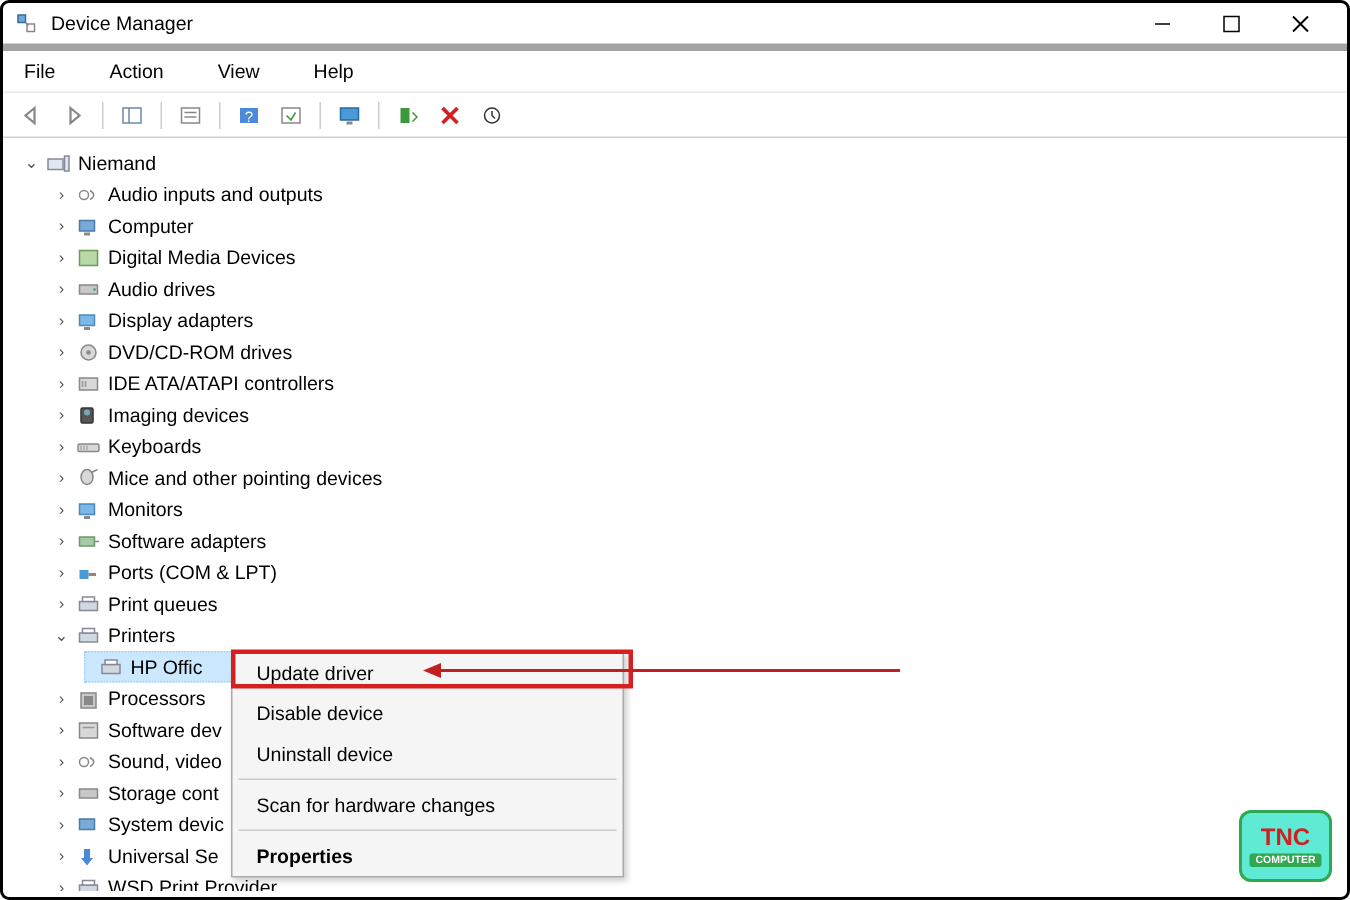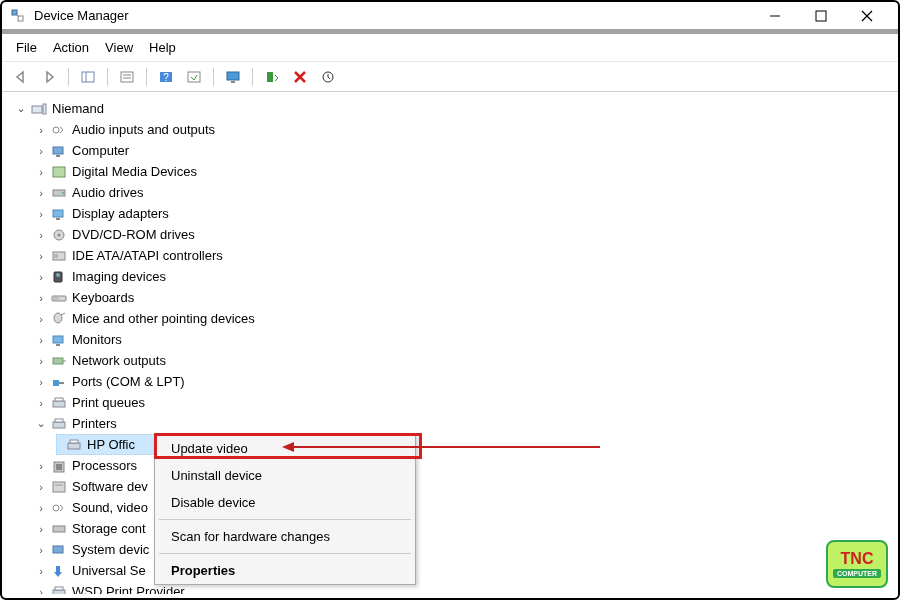--- a/index.html
+++ b/index.html
@@ -30,21 +30,21 @@
     }
     .titlebar .title { flex: 1; font-size: 13px; }
     .win-controls { display: flex; gap: 0; }
     .win-btn {
       width: 46px; height: 30px;
       display: flex; align-items: center; justify-content: center;
       font-size: 14px;
     }
     .menubar {
       display: flex;
-      gap: 8px;
+      gap: 28px;
       padding: 4px 10px;
       font-size: 13px;
       border-bottom: 1px solid #e8e8e8;
       text-align: center;
     }
     .menubar span { padding: 2px 4px; }
     .toolbar {
       display: flex;
       align-items: center;
       gap: 6px;
@@ -137,21 +137,21 @@
       bottom: 10px; right: 10px;
       width: 62px; height: 48px;
       border: 2px solid #2fa84f;
       border-radius: 8px;
       display: flex;
       flex-direction: column;
       align-items: center;
       justify-content: center;
       font-size: 9px;
       font-weight: bold;
-      background: #bef264;
+      background: #5eead4;
     }
     .logo-badge .brand {
       font-size: 16px;
       color: #d02020;
       font-weight: 900;
       line-height: 1;
     }
     .logo-badge .sub {
       background: #2fa84f;
       color: #fff;
@@ -395,21 +395,21 @@
         <span class="label">Monitors</span>
       </div>
       <div class="tree-row cat">
         <span class="expander">›</span>
         <span class="dev-icon">
           <svg width="16" height="14">
             <rect x="2" y="4" width="10" height="6" fill="#a8c8a8" stroke="#6a9a6a"></rect>
             <line x1="12" y1="7" x2="15" y2="7" stroke="#888"></line>
           </svg>
         </span>
-        <span class="label">Network outputs</span>
+        <span class="label">Software adapters</span>
       </div>
       <div class="tree-row cat">
         <span class="expander">›</span>
         <span class="dev-icon">
           <svg width="16" height="14">
             <rect x="2" y="5" width="6" height="6" fill="#4a9ad8"></rect>
             <line x1="8" y1="8" x2="13" y2="8" stroke="#888" stroke-width="2"></line>
           </svg>
         </span>
         <span class="label">Ports (COM &amp; LPT)</span>
@@ -510,23 +510,23 @@
           <svg width="16" height="14">
             <rect x="2" y="5" width="12" height="6" fill="#cfd9e0" stroke="#889"></rect>
             <rect x="4" y="2" width="8" height="3" fill="#fff" stroke="#889"></rect>
           </svg>
         </span>
         <span class="label">WSD Print Provider</span>
       </div>
     </div>
 
   <div class="context-menu" style="left:152px; top:342px; width:262px;">
-    <div class="ctx-item">Update video</div>
+    <div class="ctx-item">Update driver</div>
+    <div class="ctx-item">Disable device</div>
     <div class="ctx-item">Uninstall device</div>
-    <div class="ctx-item">Disable device</div>
     <div class="ctx-sep"></div>
     <div class="ctx-item">Scan for hardware changes</div>
     <div class="ctx-sep"></div>
     <div class="ctx-item bold">Properties</div>
   </div>
 
   <div class="highlight-box" style="left:152px; top:341px; width:268px; height:26px;"></div>
 
   <div class="arrow-head" style="left:280px; top:350px;"></div>
   <div class="arrow-line" style="left:292px; top:354px; width:306px;"></div>

